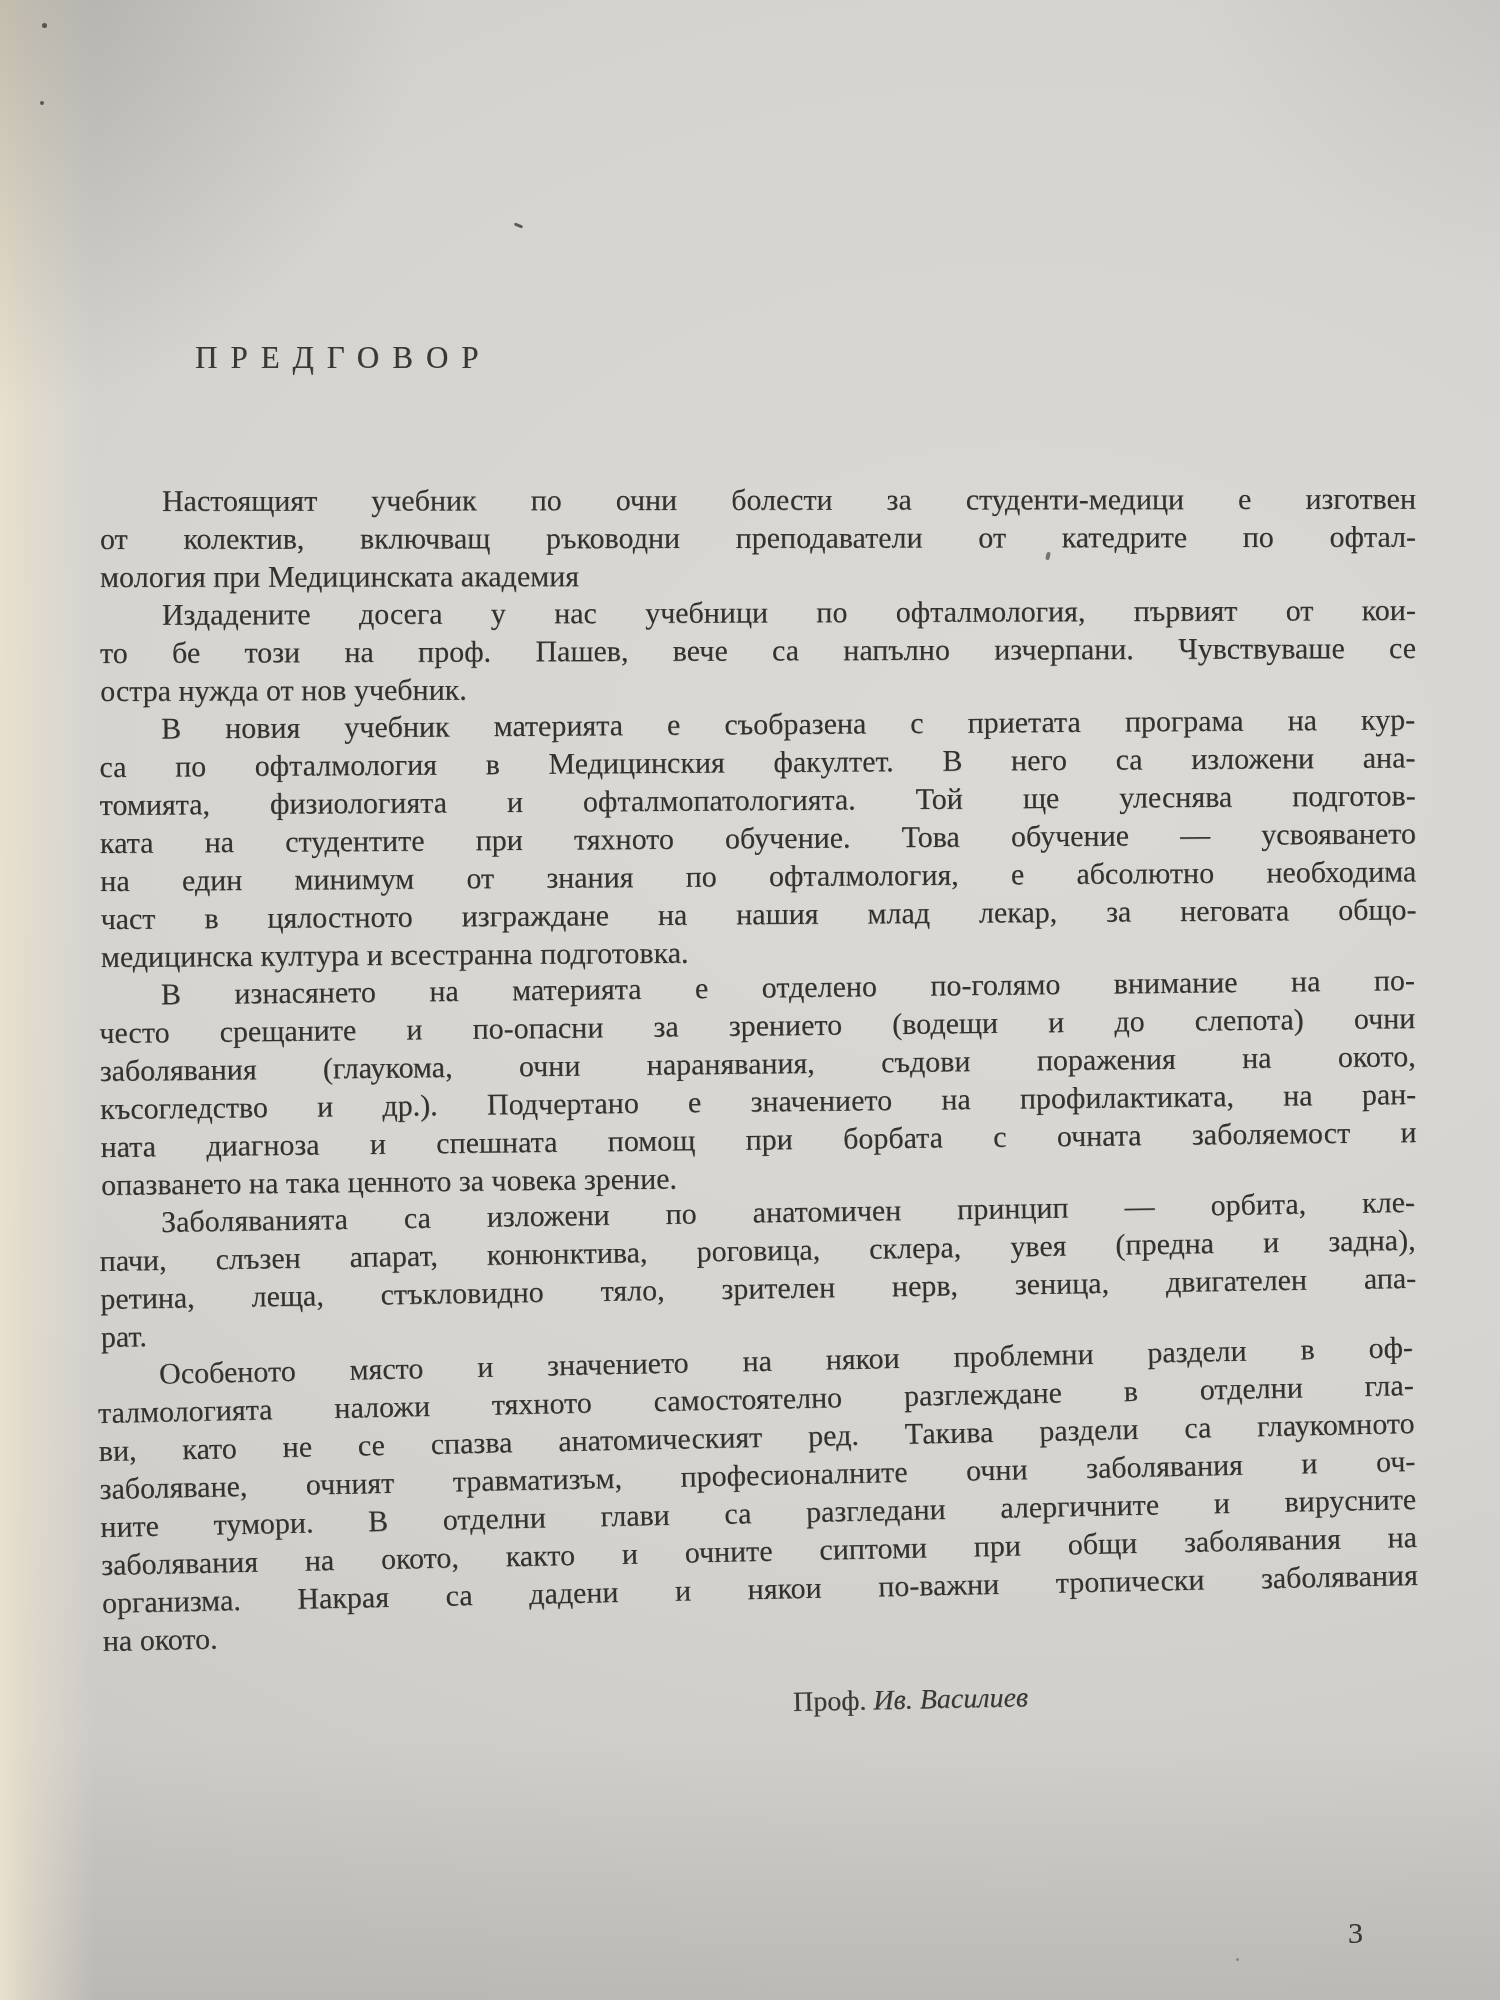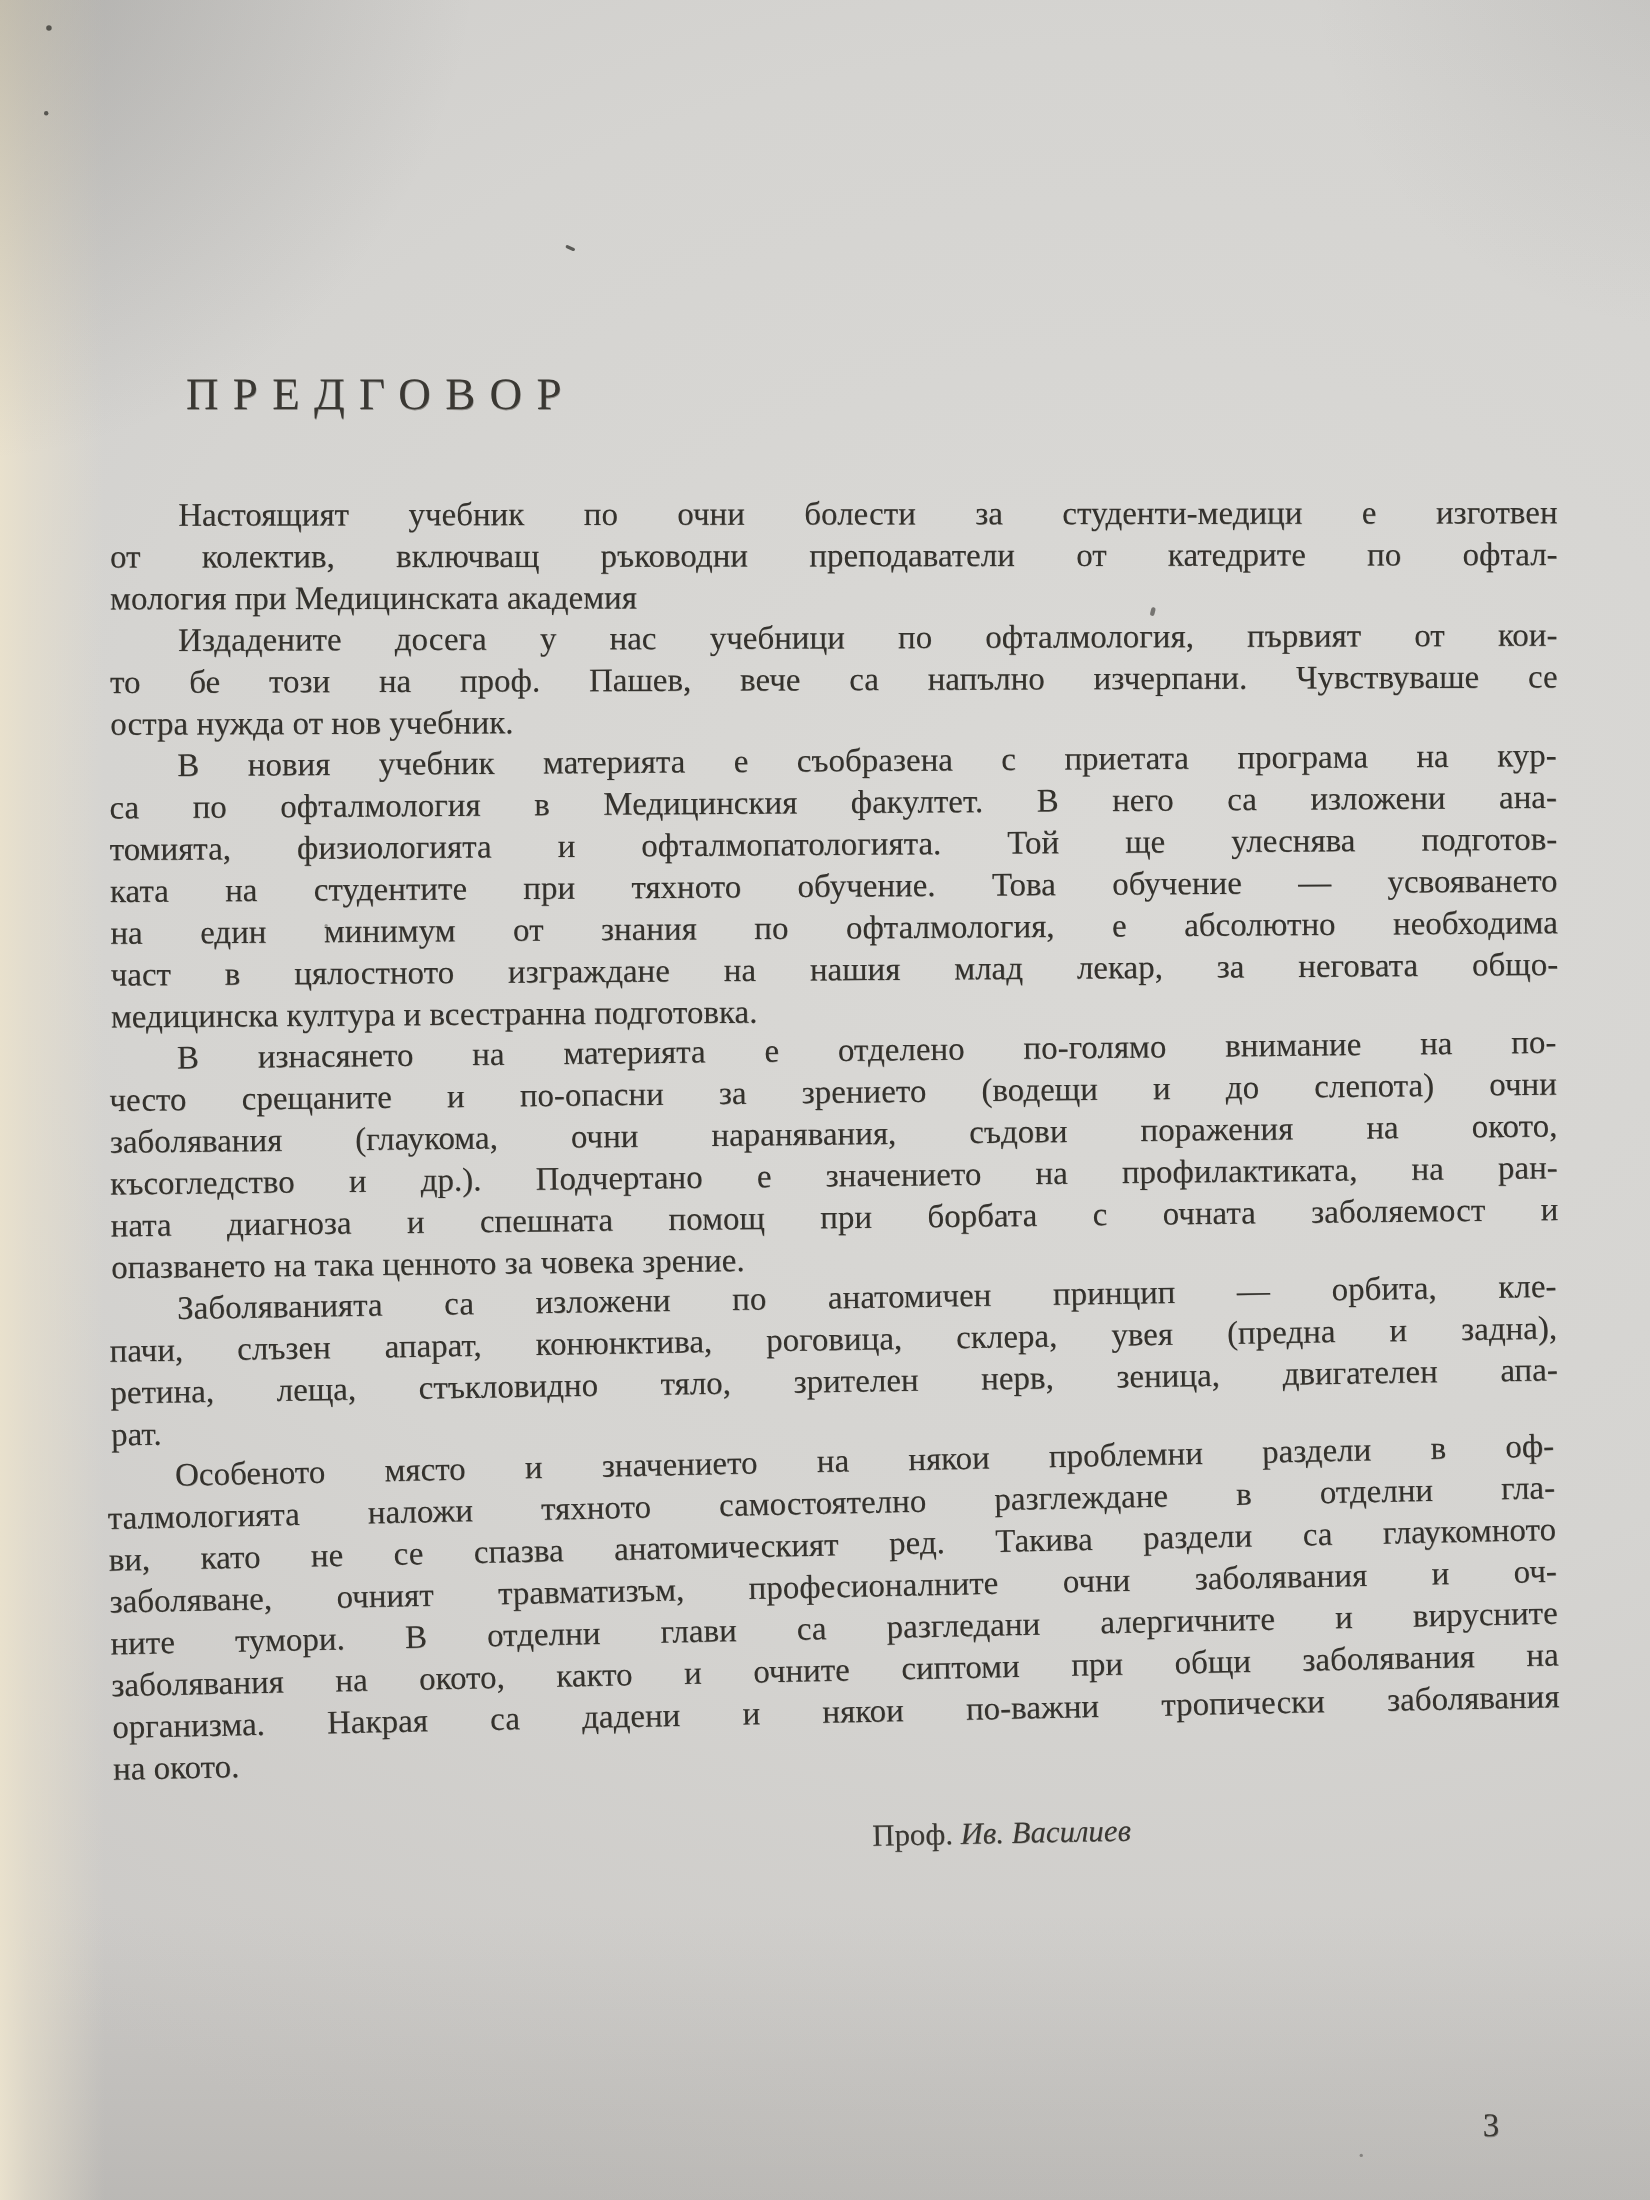--- a/index.html
+++ b/index.html
@@ -21,29 +21,29 @@
       linear-gradient(0deg, rgba(128,126,122,0.22) 0%, rgba(128,126,122,0) 13%),
       radial-gradient(ellipse 1700px 1300px at 68% 38%, #dad9d6 0%, #d5d4d1 55%, #cbc9c6 100%);
   }
   .text-block {
     position: absolute;
     left: 100px;
     top: 338px;
     width: 1316px;
   }
   .doc-title {
-    font-size: 41px;
+    font-size: 31px;
     line-height: 40px;
     letter-spacing: 13px;
-    margin-left: 69px;
+    margin-left: 95px;
     color: #3a3833;
     text-shadow: 0.4px 0.4px 0.5px rgba(58,56,51,0.45);
   }
   .paras {
-    margin-top: 72px;
+    margin-top: 104px;
     font-family: Liberation Serif, serif;
   }
   .para {
     margin: 0;
     transform-origin: 0 50%;
   }
   .p0 { transform: rotate(-0.10deg); }
   .p1 { transform: rotate(-0.22deg); }
   .p2 { transform: rotate(-0.42deg); }
   .p3 { transform: rotate(-0.65deg); }

